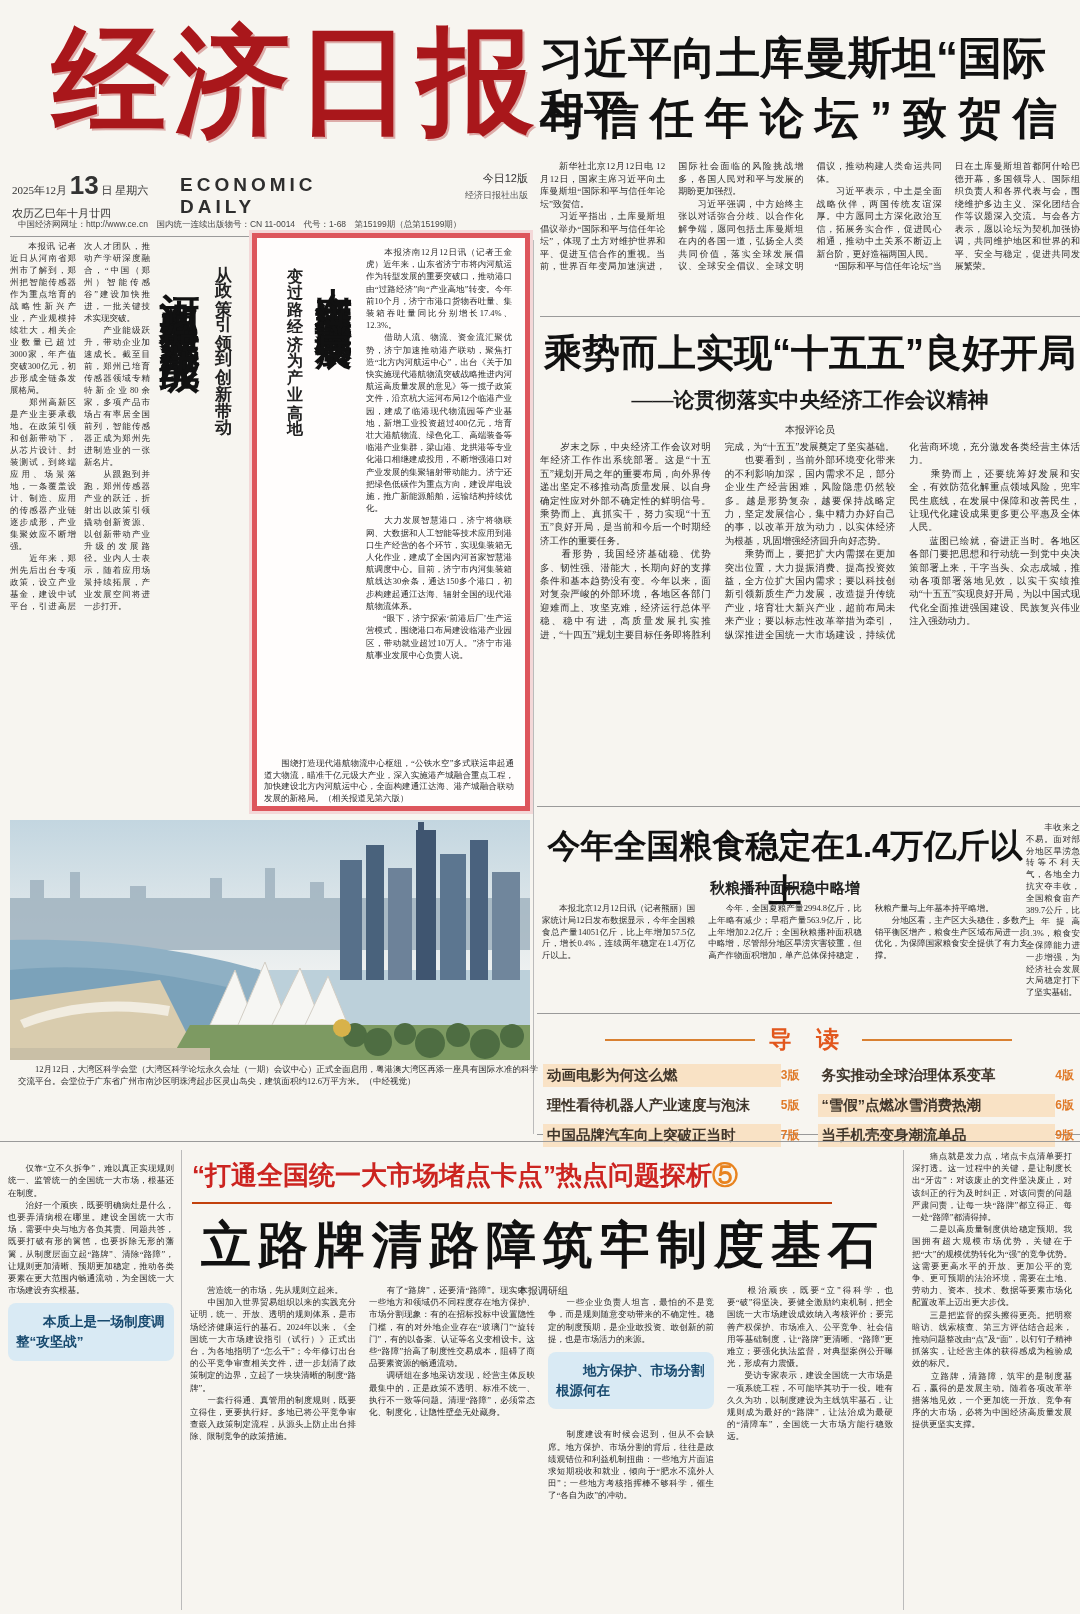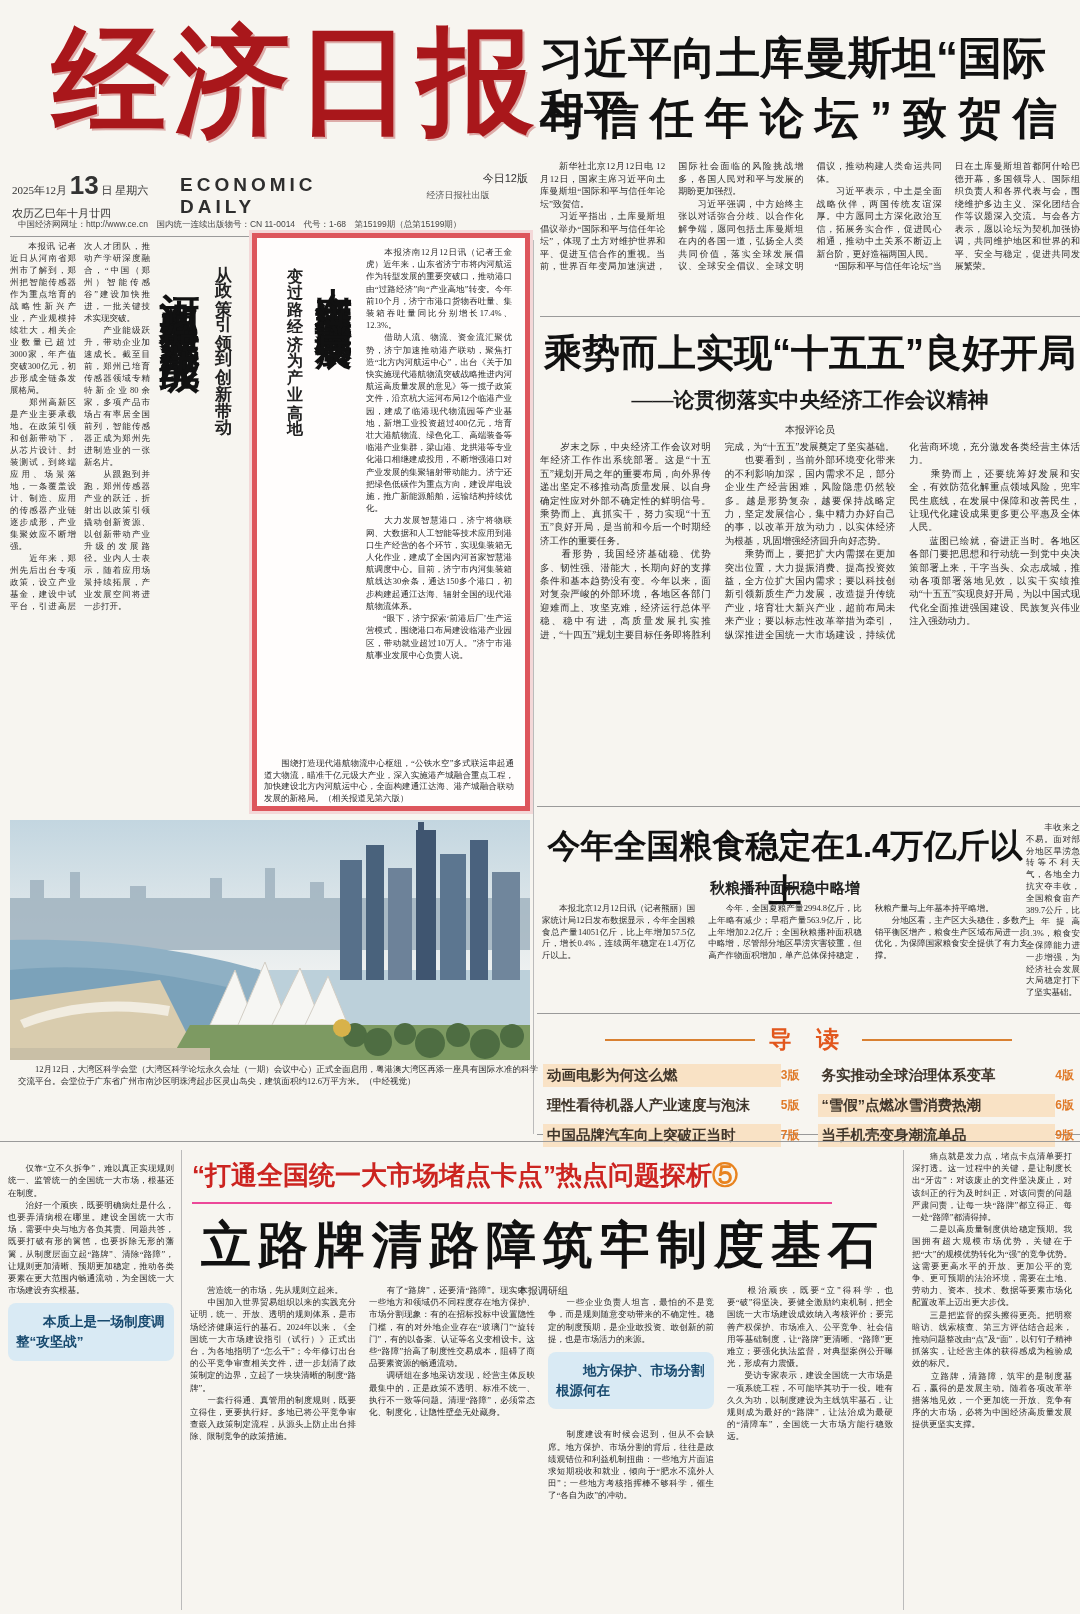--- a/index.html
+++ b/index.html
@@ -10,21 +10,21 @@
   .bodytxt{font-family:"Liberation Serif",serif;color:#2b2b2b;text-align:justify;white-space:pre-line;}
   .vert{writing-mode:vertical-rl;}
   .hr{position:absolute;background:#9a9a9a;}
   
   .masthead{left:52px;top:12px;font-family:"DejaVu Serif",serif;font-weight:bold;
             font-size:116px;line-height:1.18;color:#a9171b;letter-spacing:6px;text-shadow:2px 2px 0 #c9747391;}
   .dateline{left:12px;top:166px;width:170px;font-size:11px;color:#333;line-height:1.5;}
   .dateline b{font-size:26px;font-family:"Liberation Sans",sans-serif;}
   .eng{left:180px;top:174px;width:200px;font-size:19px;font-weight:bold;letter-spacing:4px;color:#2e2e2e;}
   .edition{left:388px;top:170px;width:140px;text-align:right;font-size:11px;color:#333;line-height:1.6;}
-  .edition .pub{font-size:9px;color:#555;text-align:center;}
+  .edition .pub{font-size:9px;color:#555;}
   .infoline{left:18px;top:219px;width:512px;font-size:8.5px;color:#444;white-space:nowrap;overflow:hidden;}
   
   .greet1{left:540px;top:32px;width:540px;font-size:44px;font-weight:900;color:#111;line-height:1.2;}
   .greet2{left:540px;top:92px;width:540px;font-size:44px;font-weight:900;color:#111;letter-spacing:11px;line-height:1.2;}
   .greetbody{left:540px;top:160px;width:540px;height:152px;column-count:4;column-gap:13px;
              font-size:9px;line-height:12.5px;overflow:hidden;}
   
   .zzbody{left:10px;top:240px;width:140px;height:568px;column-count:2;column-gap:8px;
           font-size:8.5px;line-height:12px;overflow:hidden;}
   .zzhead{left:153px;top:262px;height:548px;font-size:40px;font-weight:900;letter-spacing:5px;color:#111;}
@@ -60,21 +60,21 @@
   .dd-grid{display:grid;grid-template-columns:1fr 1fr;column-gap:18px;row-gap:7px;margin-top:9px;padding:0 6px;}
   .dd-item{display:flex;align-items:center;font-family:"Liberation Sans",sans-serif;}
   .dd-item .t{flex:1;font-size:14.5px;font-weight:bold;color:#40362b;padding:2px 4px;}
   .dd-item.hl .t{background:#f9e2c5;}
   .dd-item .p{font-size:12px;font-weight:bold;color:#e07a28;margin-left:0;}
   
   .blcol{left:8px;top:1150px;width:166px;height:460px;font-size:8.5px;line-height:12.2px;overflow:hidden;}
   .bluebox{background:#d9eaf4;color:#17496e;font-weight:bold;font-size:13.5px;line-height:1.45;
            padding:9px 8px;margin:7px 0;text-indent:2em;font-family:"Liberation Sans",sans-serif;text-align:left;border-radius:8px;}
   .mkkick{left:192px;top:1158px;width:640px;font-size:26px;font-weight:900;color:#cc2420;
-          padding-bottom:9px;border-bottom:2px solid #ec4899;}
+          padding-bottom:9px;border-bottom:2px solid #c2410c;}
   .mkkick .num{color:#e8831f;font-weight:900;}
   .mkhead{left:190px;top:1212px;width:706px;text-align:center;font-size:50px;font-weight:900;
           letter-spacing:7px;color:#111;}
   .mkby{left:190px;top:1284px;width:706px;text-align:center;font-size:10px;color:#333;}
   .mkcol{top:1284px;width:166px;height:306px;font-size:8.5px;line-height:12.2px;overflow:hidden;position:absolute;}
   .mkrail{left:912px;top:1150px;width:160px;height:460px;font-size:8.5px;line-height:12.2px;overflow:hidden;}
 </style>
 </head>
 <body>
 

